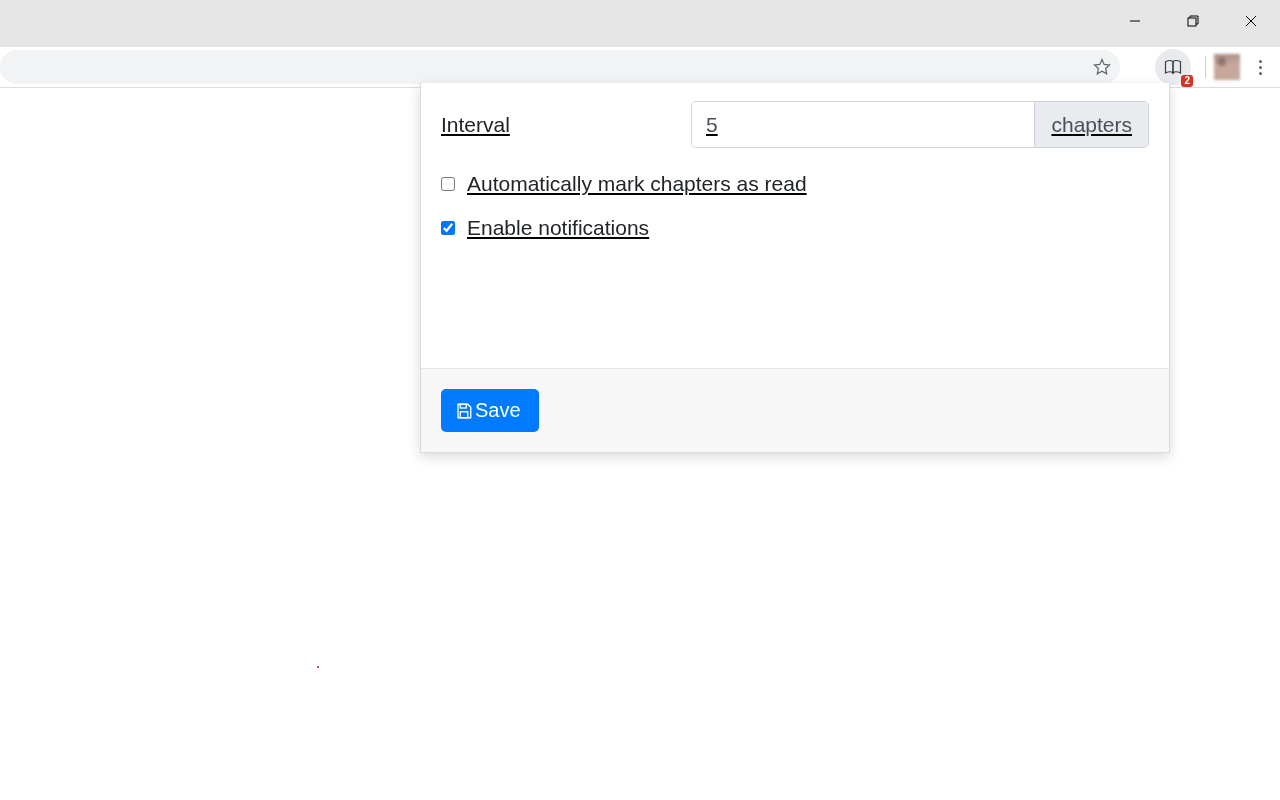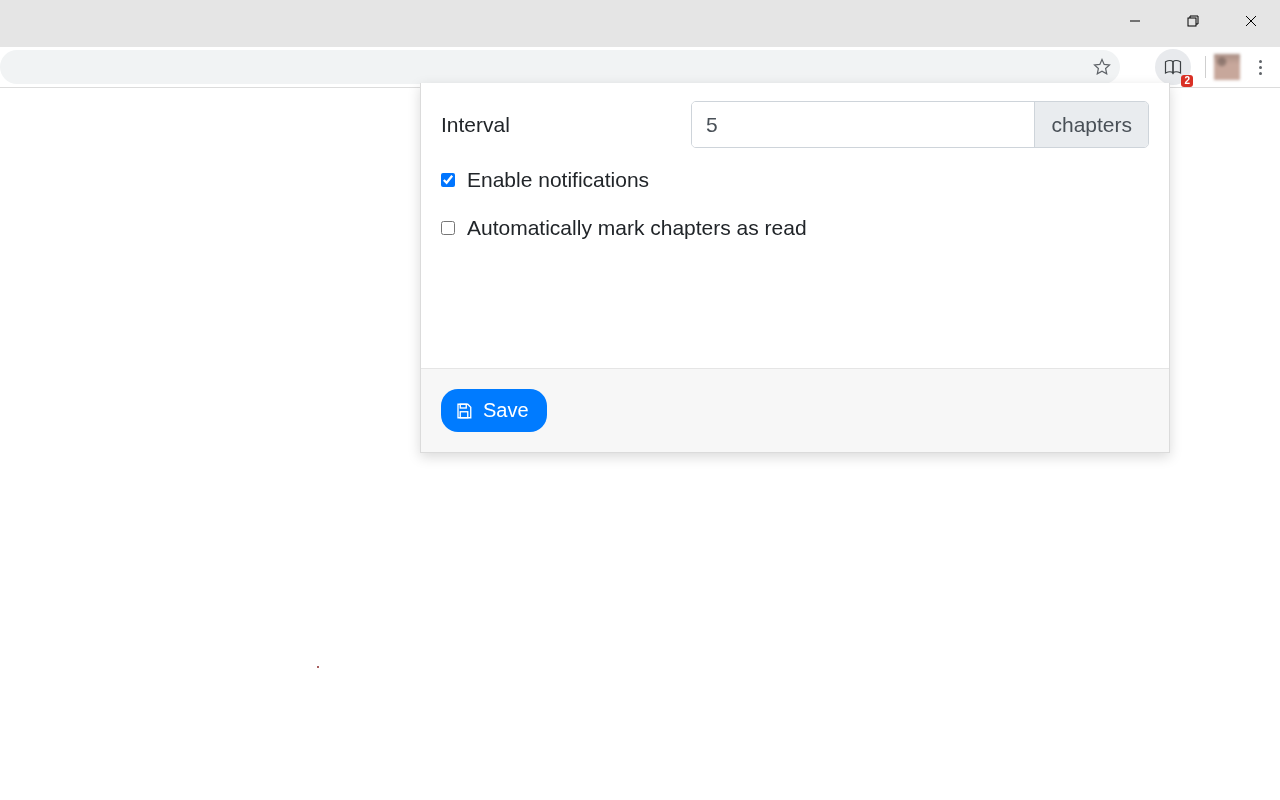--- a/index.html
+++ b/index.html
@@ -117,20 +117,21 @@
     left: 420px;
     width: 750px;
     background: #fff;
     border: 1px solid rgba(0,0,0,0.14);
     border-top: none;
     box-shadow: 0 4px 12px rgba(0,0,0,0.15);
   }
   .popup-body {
     padding: 18px 20px 28px 20px;
     min-height: 285px;
+    text-decoration: underline;
   }
   .row {
     display: flex;
     align-items: center;
     margin-bottom: 18px;
   }
   .row-label {
     font-size: 21px;
     color: #212529;
     width: 250px;
@@ -177,26 +178,26 @@
   }
   .popup-footer {
     background: #f7f7f7;
     border-top: 1px solid #e5e5e5;
     padding: 20px;
   }
   .btn-primary {
     background: #007bff;
     color: #fff;
     border: none;
-    border-radius: 17px;
+    border-radius: 5px;
     font-size: 20px;
     padding: 10px 18px 10px 14px;
     display: inline-flex;
     align-items: center;
-    gap: 10px;
+    gap: 2px;
     cursor: pointer;
   }
   .btn-primary svg { width: 18px; height: 18px; stroke:#fff; stroke-width:1.8; fill:none; }
 
   .stray-dot {
     position: absolute;
     left: 317px;
     top: 578px;
     width: 2px; height: 2px;
     background: #8a2a2a;
@@ -261,28 +262,28 @@
     <div class="popup-body">
 
       <div class="row">
         <div class="row-label">Interval</div>
         <div class="input-group">
           <input type="text" value="5" style="">
           <div class="input-suffix">chapters</div>
         </div>
       </div>
 
+      <div class="check-row" style="margin-top:24px;">
+        <input type="checkbox" id="cb2" style="">
+        <label for="cb2">Automatically mark chapters as read</label>
+      </div>
+
       <div class="check-row">
         <input type="checkbox" id="cb1" checked="" style="">
         <label for="cb1">Enable notifications</label>
-      </div>
-
-      <div class="check-row" style="margin-top:24px;">
-        <input type="checkbox" id="cb2" style="">
-        <label for="cb2">Automatically mark chapters as read</label>
       </div>
 
     </div>
     <div class="popup-footer">
       <button class="btn-primary">
         <svg viewBox="0 0 24 24">
           <path d="M4 3 L17 3 L21 7 L21 21 L4 21 Z"></path>
           <rect x="7" y="3" width="8" height="5"></rect>
           <rect x="7" y="13" width="10" height="8"></rect>
         </svg>

